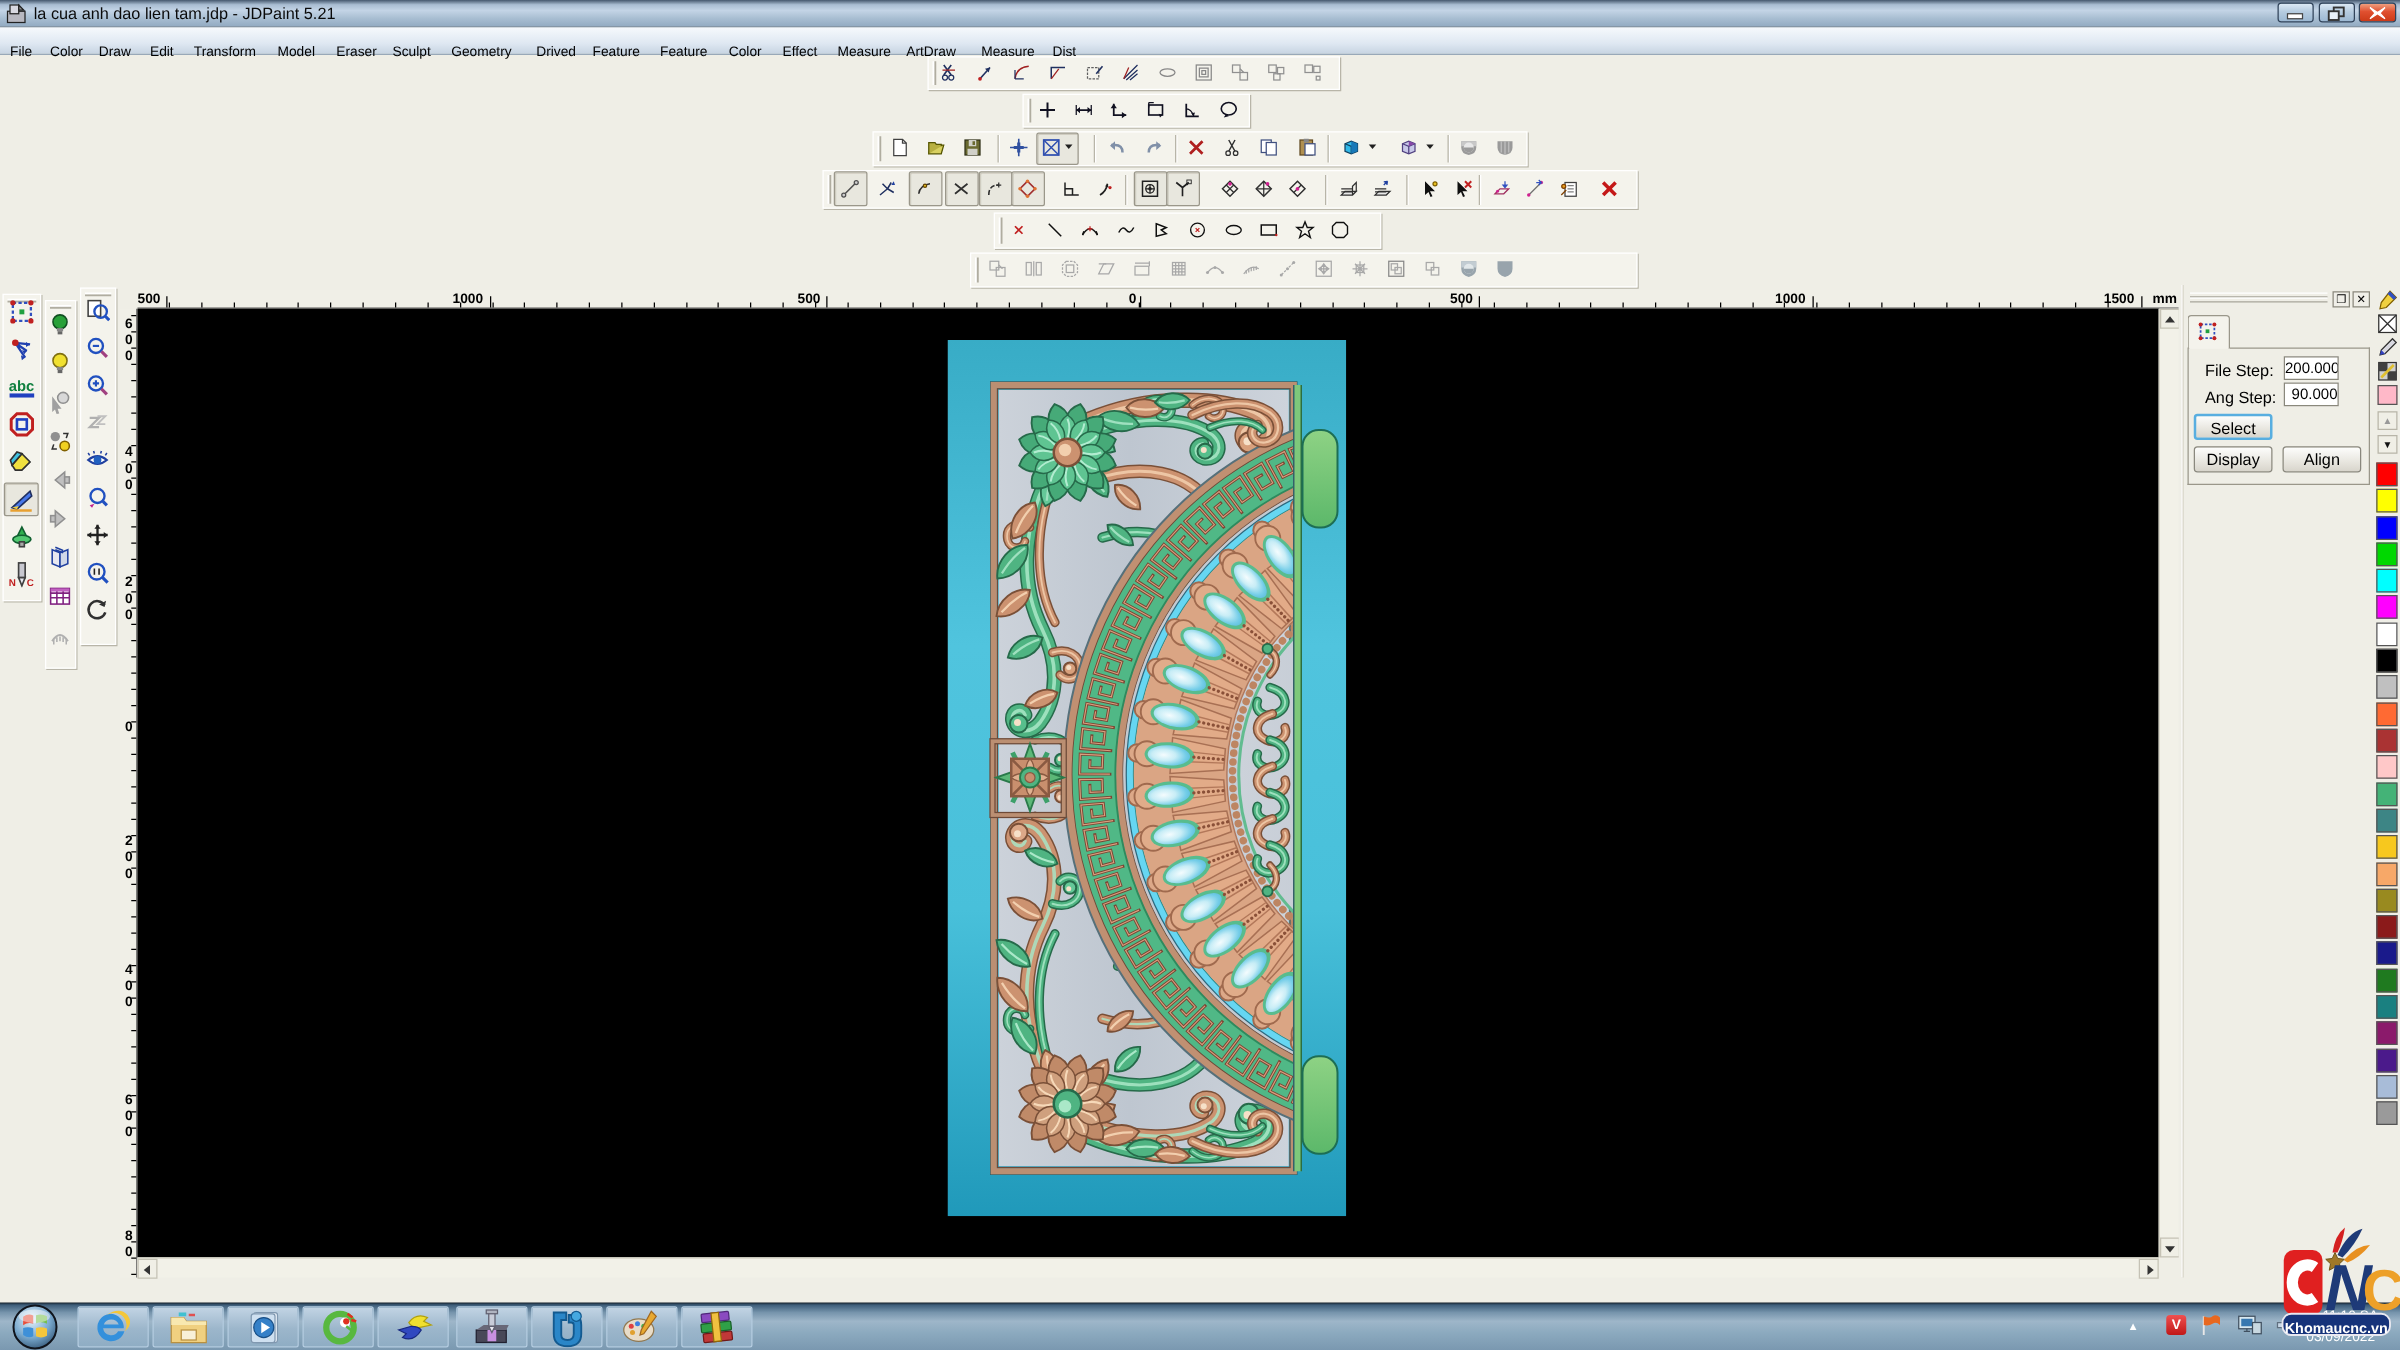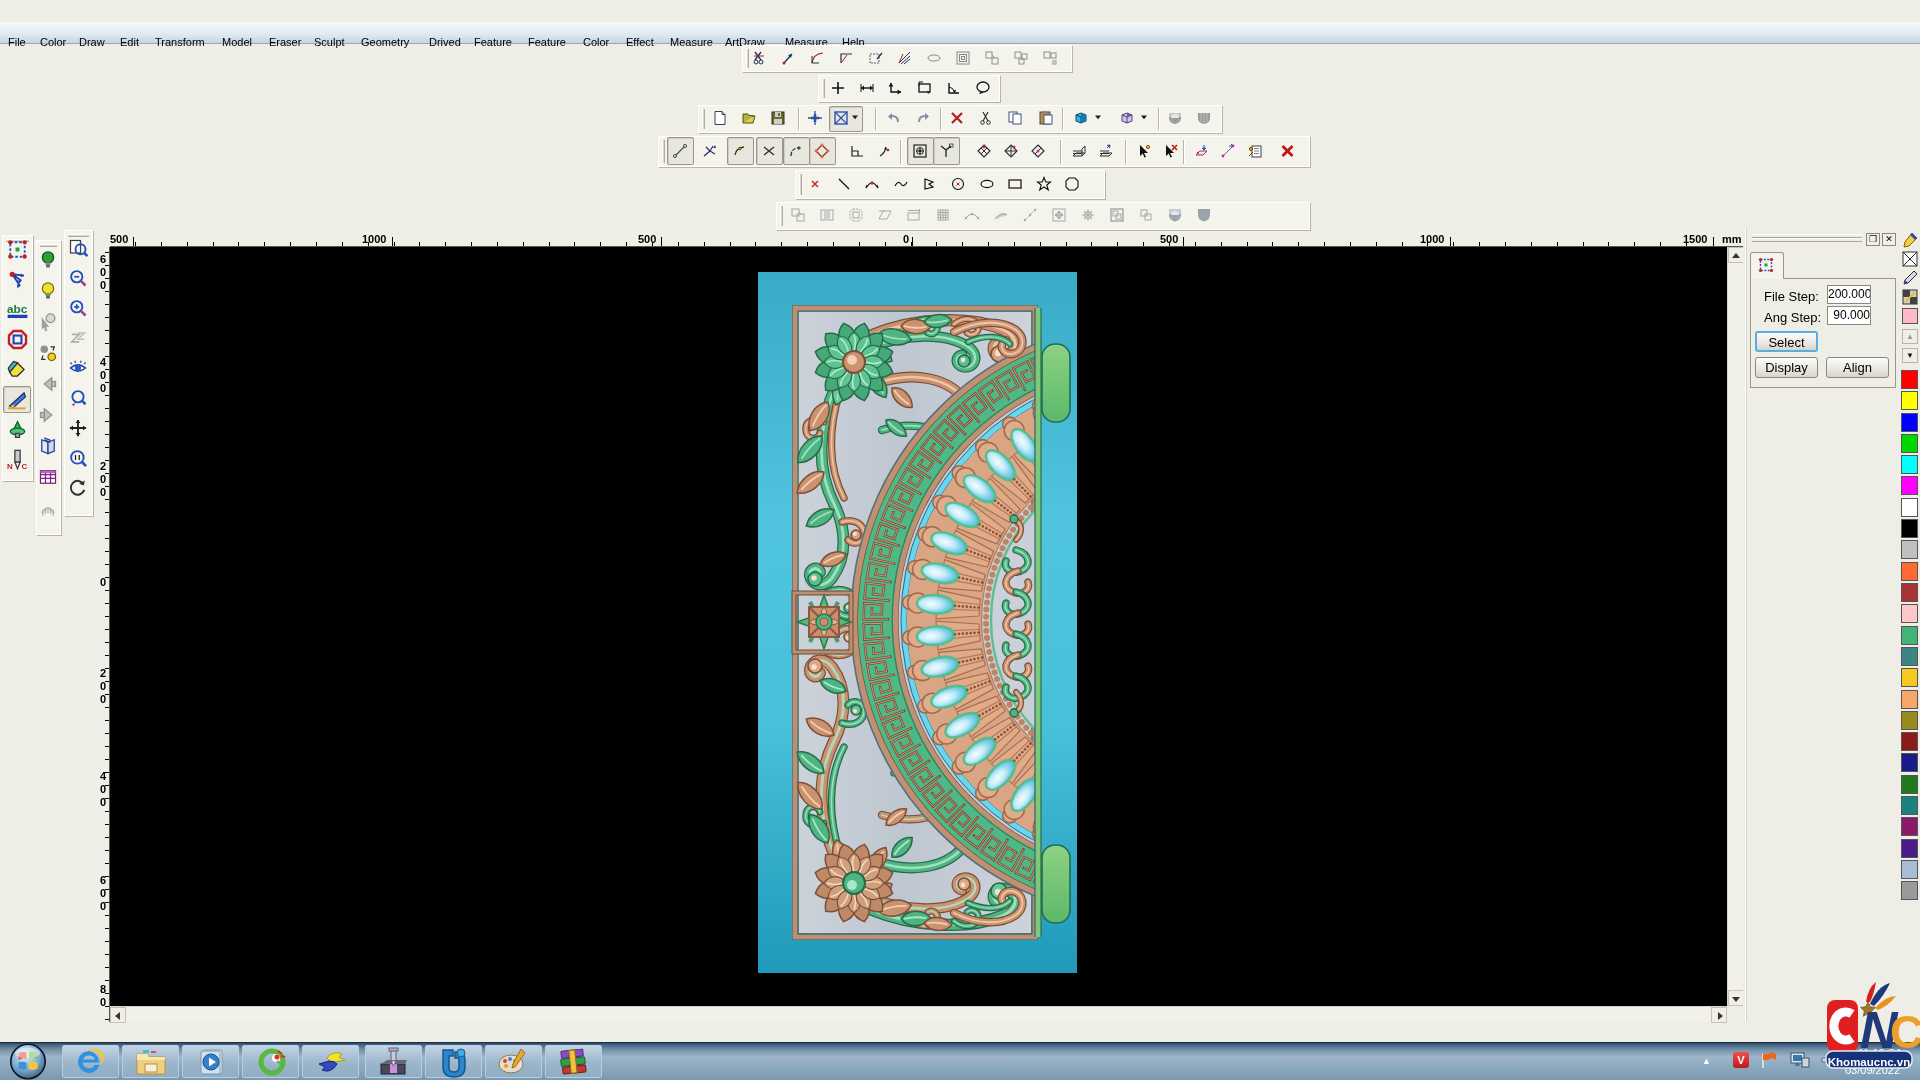--- a/index.html
+++ b/index.html
@@ -24,39 +24,57 @@
 #hscroll{left:110px;top:1006px;width:1617px;height:16px;background:#f2f1e8;border-top:1px solid #d8d5c8;}
 .sbtn{position:absolute;width:16px;height:16px;background:#f0efe6;border:1px solid #c5c2b5;color:#444;font-size:8px;text-align:center;line-height:15px;}
 #statusbar{left:0;top:1022px;width:1920px;height:20px;background:#f0efe8;border-top:1px solid #9a978c;font-size:14px;color:#111;}
 #taskbar{left:0;top:1042px;width:1920px;height:38px;background:linear-gradient(#4a657c,#9ab2c8);}
 .qlbox{position:absolute;top:3px;width:57px;height:33px;border:1px solid #b6cee2;border-radius:2px;background:linear-gradient(#c2d4e4,#9cb6cb 55%,#8fadc4);}
 .pal{position:absolute;left:1901px;width:17px;height:19px;border:1px solid #555;}
 #rpanel{left:1743px;top:228px;width:157px;height:794px;background:#efeee6;}
 .rbtn{position:absolute;width:63px;height:21px;background:linear-gradient(#fdfdfc,#e8e6df 60%,#d8d5cc);border:1px solid #8a887e;border-radius:3px;font-size:13px;text-align:center;line-height:19px;color:#000;}
 </style></head><body>
 <div id="page">
+<div class="abs" id="titlebar">
+<svg class="abs" style="left:4px;top:2px" width="19" height="18">
+        <rect x="2" y="7" width="14" height="9" fill="#b8b8c0" stroke="#222"></rect>
+        <rect x="4" y="2" width="7" height="7" fill="#d8d8e0" stroke="#222"></rect>
+        <path d="M11 2 L15 6 L11 6 Z" fill="#888" stroke="#222"></path>
+      </svg>
+<div class="ttext">la cua anh dao lien tam.jdp - JDPaint 5.21</div>
+<div class="winbtn" style="left:1822px;background:linear-gradient(#dce9f5,#b6cce0 45%,#9cb8d2)"><svg width="27" height="14">
+          <rect x="7" y="8" width="12" height="4" fill="#fff" stroke="#444"></rect>
+        </svg></div>
+<div class="winbtn" style="left:1855px;background:linear-gradient(#dce9f5,#b6cce0 45%,#9cb8d2)"><svg width="27" height="14">
+          <rect x="11" y="3" width="8" height="7" fill="none" stroke="#333" stroke-width="1.5"></rect>
+          <rect x="7" y="6" width="8" height="7" fill="#e8f0f8" stroke="#333" stroke-width="1.5"></rect>
+        </svg></div>
+<div class="winbtn" style="left:1887px;width:30px;background:linear-gradient(#f0a080,#e05030 45%,#cc3a18)"><svg width="28" height="14">
+          <path d="M8 3 L14 7 L20 3 L16 7.5 L20 12 L14 8 L8 12 L12 7.5 Z" fill="#fff" stroke="#fff"></path>
+        </svg></div>
+</div>
 <div class="abs" id="menubar">
 <div class="menuitem" style="left:8px">File</div>
 <div class="menuitem" style="left:40px">Color</div>
 <div class="menuitem" style="left:79px">Draw</div>
 <div class="menuitem" style="left:120px">Edit</div>
 <div class="menuitem" style="left:155px">Transform</div>
 <div class="menuitem" style="left:222px">Model</div>
 <div class="menuitem" style="left:269px">Eraser</div>
 <div class="menuitem" style="left:314px">Sculpt</div>
 <div class="menuitem" style="left:361px">Geometry</div>
 <div class="menuitem" style="left:429px">Drived</div>
 <div class="menuitem" style="left:474px">Feature</div>
 <div class="menuitem" style="left:528px">Feature</div>
 <div class="menuitem" style="left:583px">Color</div>
 <div class="menuitem" style="left:626px">Effect</div>
 <div class="menuitem" style="left:670px">Measure</div>
 <div class="menuitem" style="left:725px">ArtDraw</div>
 <div class="menuitem" style="left:785px">Measure</div>
-<div class="menuitem" style="left:842px">Help</div>
+<div class="menuitem" style="left:842px">Dist</div>
 </div>
 <div class="tb" style="left:742px;top:45px;width:330px;height:27px;">
       <div class="vgrip"></div>
     </div>
 <svg class="abs" style="left:752px;top:50px" width="16" height="16" viewBox="0 0 16 16">
       <path d="M3 2 L9 10 M9 2 L3 10" stroke="#203060" stroke-width="1.3" fill="none"></path>
       <circle cx="4" cy="12" r="2" fill="none" stroke="#203060"></circle>
       <circle cx="9" cy="12" r="2" fill="none" stroke="#203060"></circle>
       <path d="M2 6 L12 6" stroke="#a02020" stroke-width="1"></path>
     </svg>

